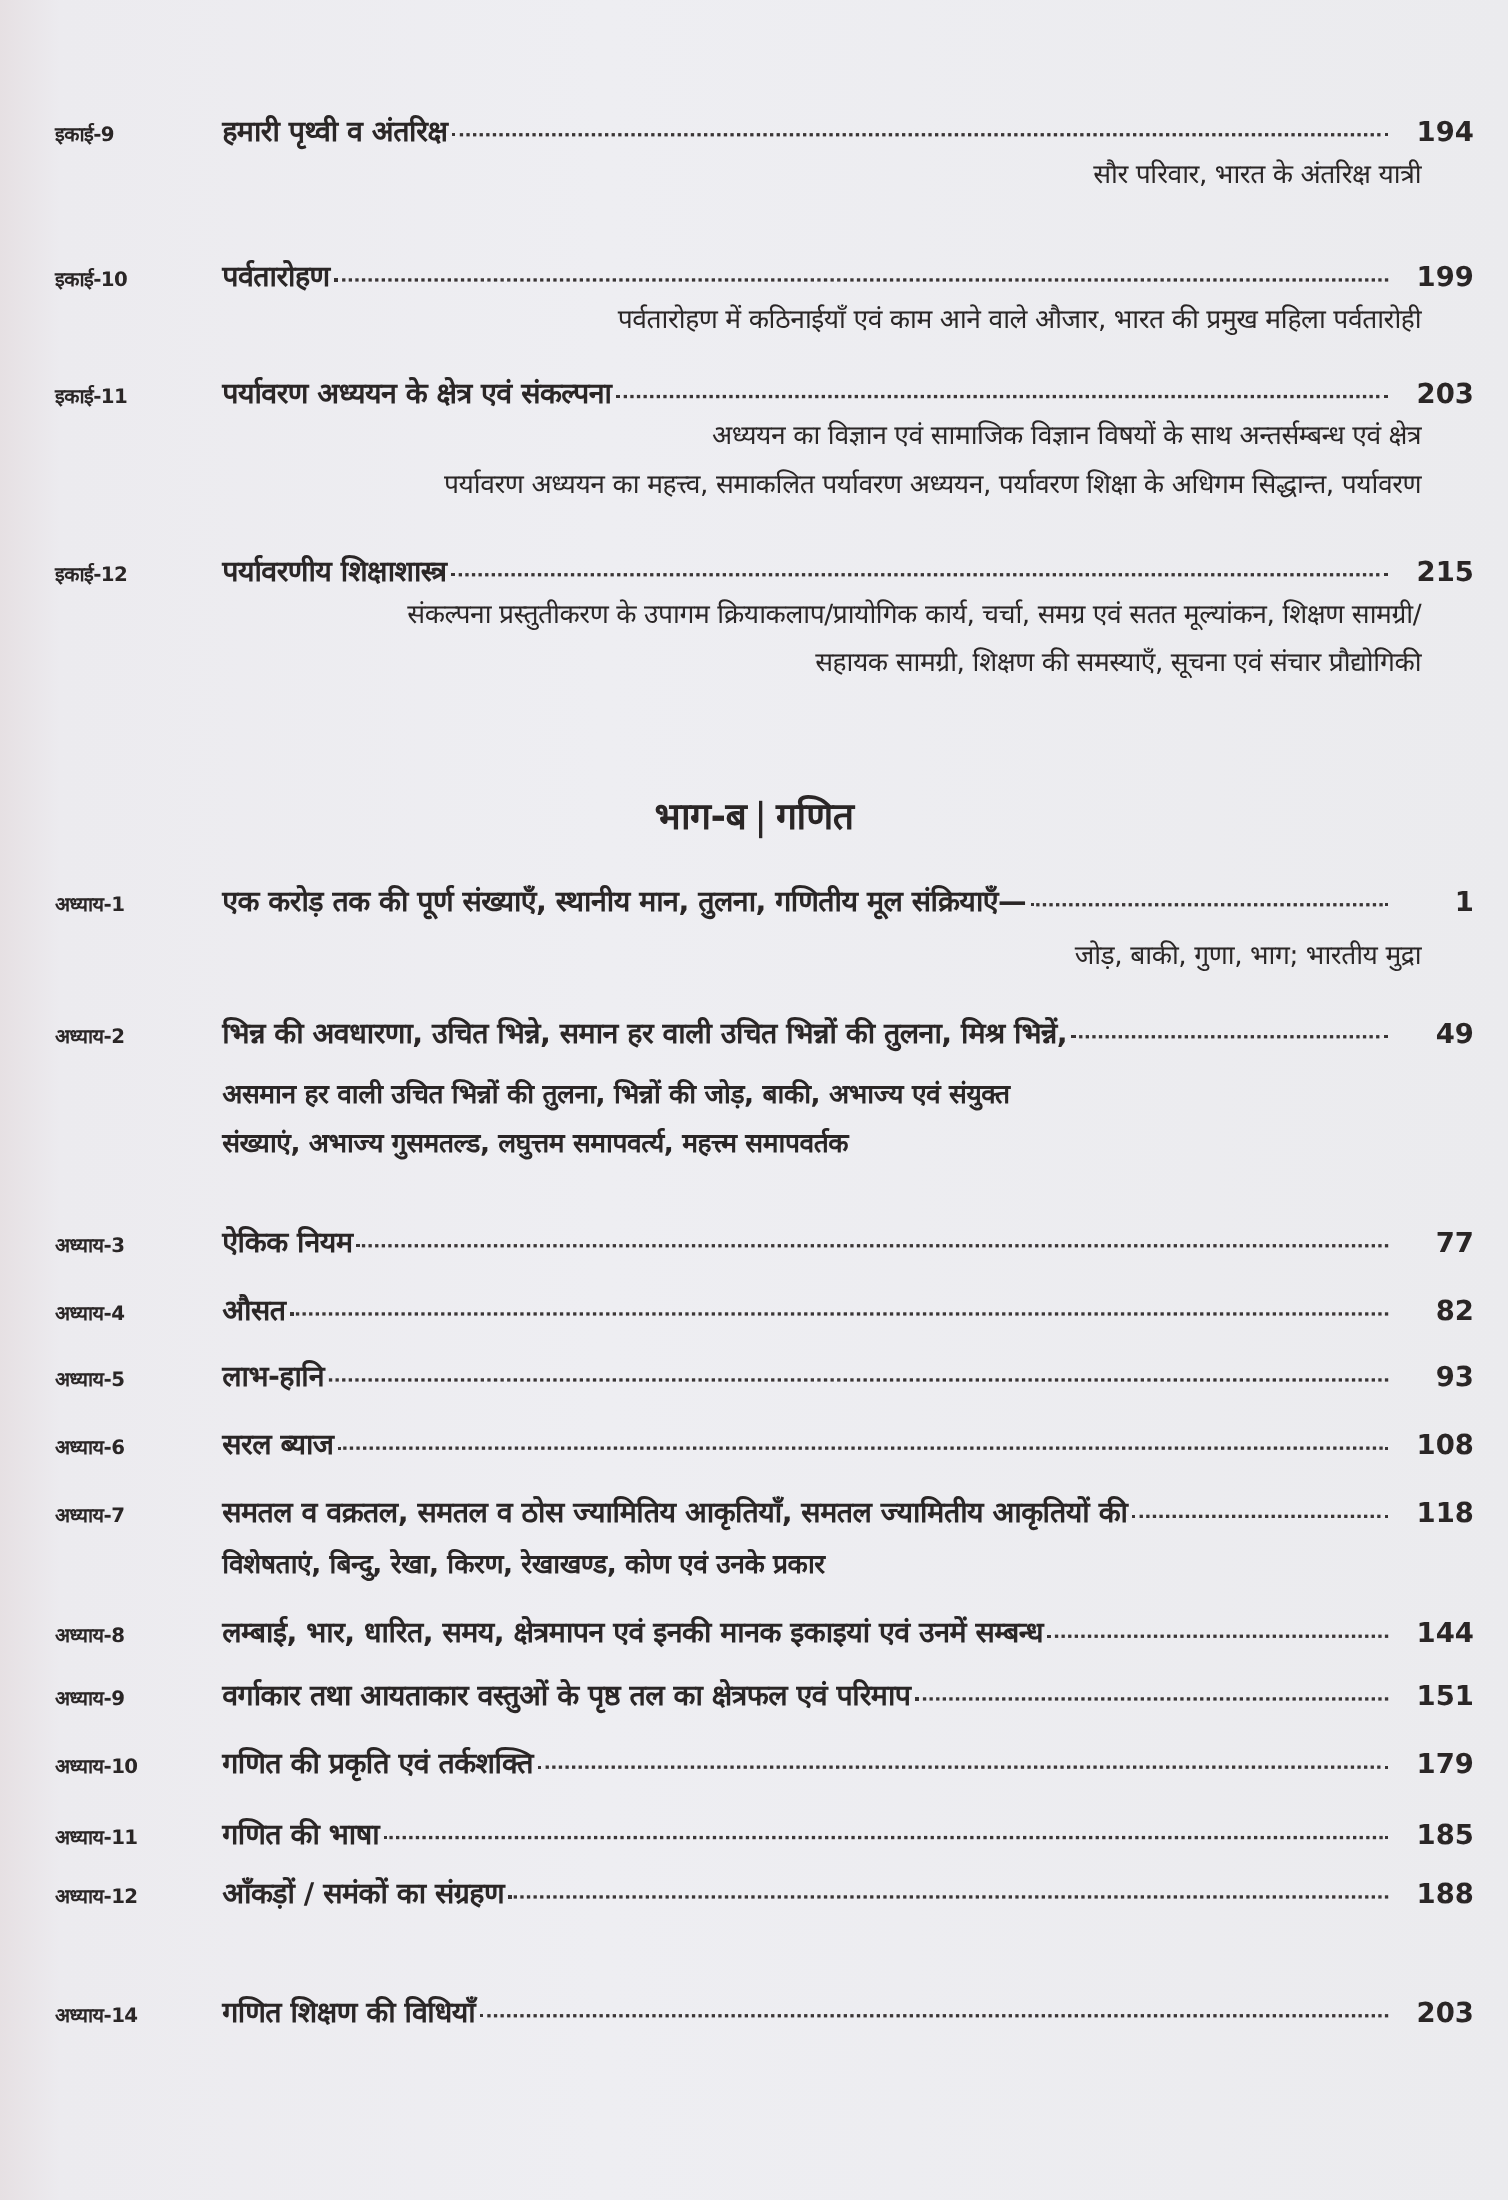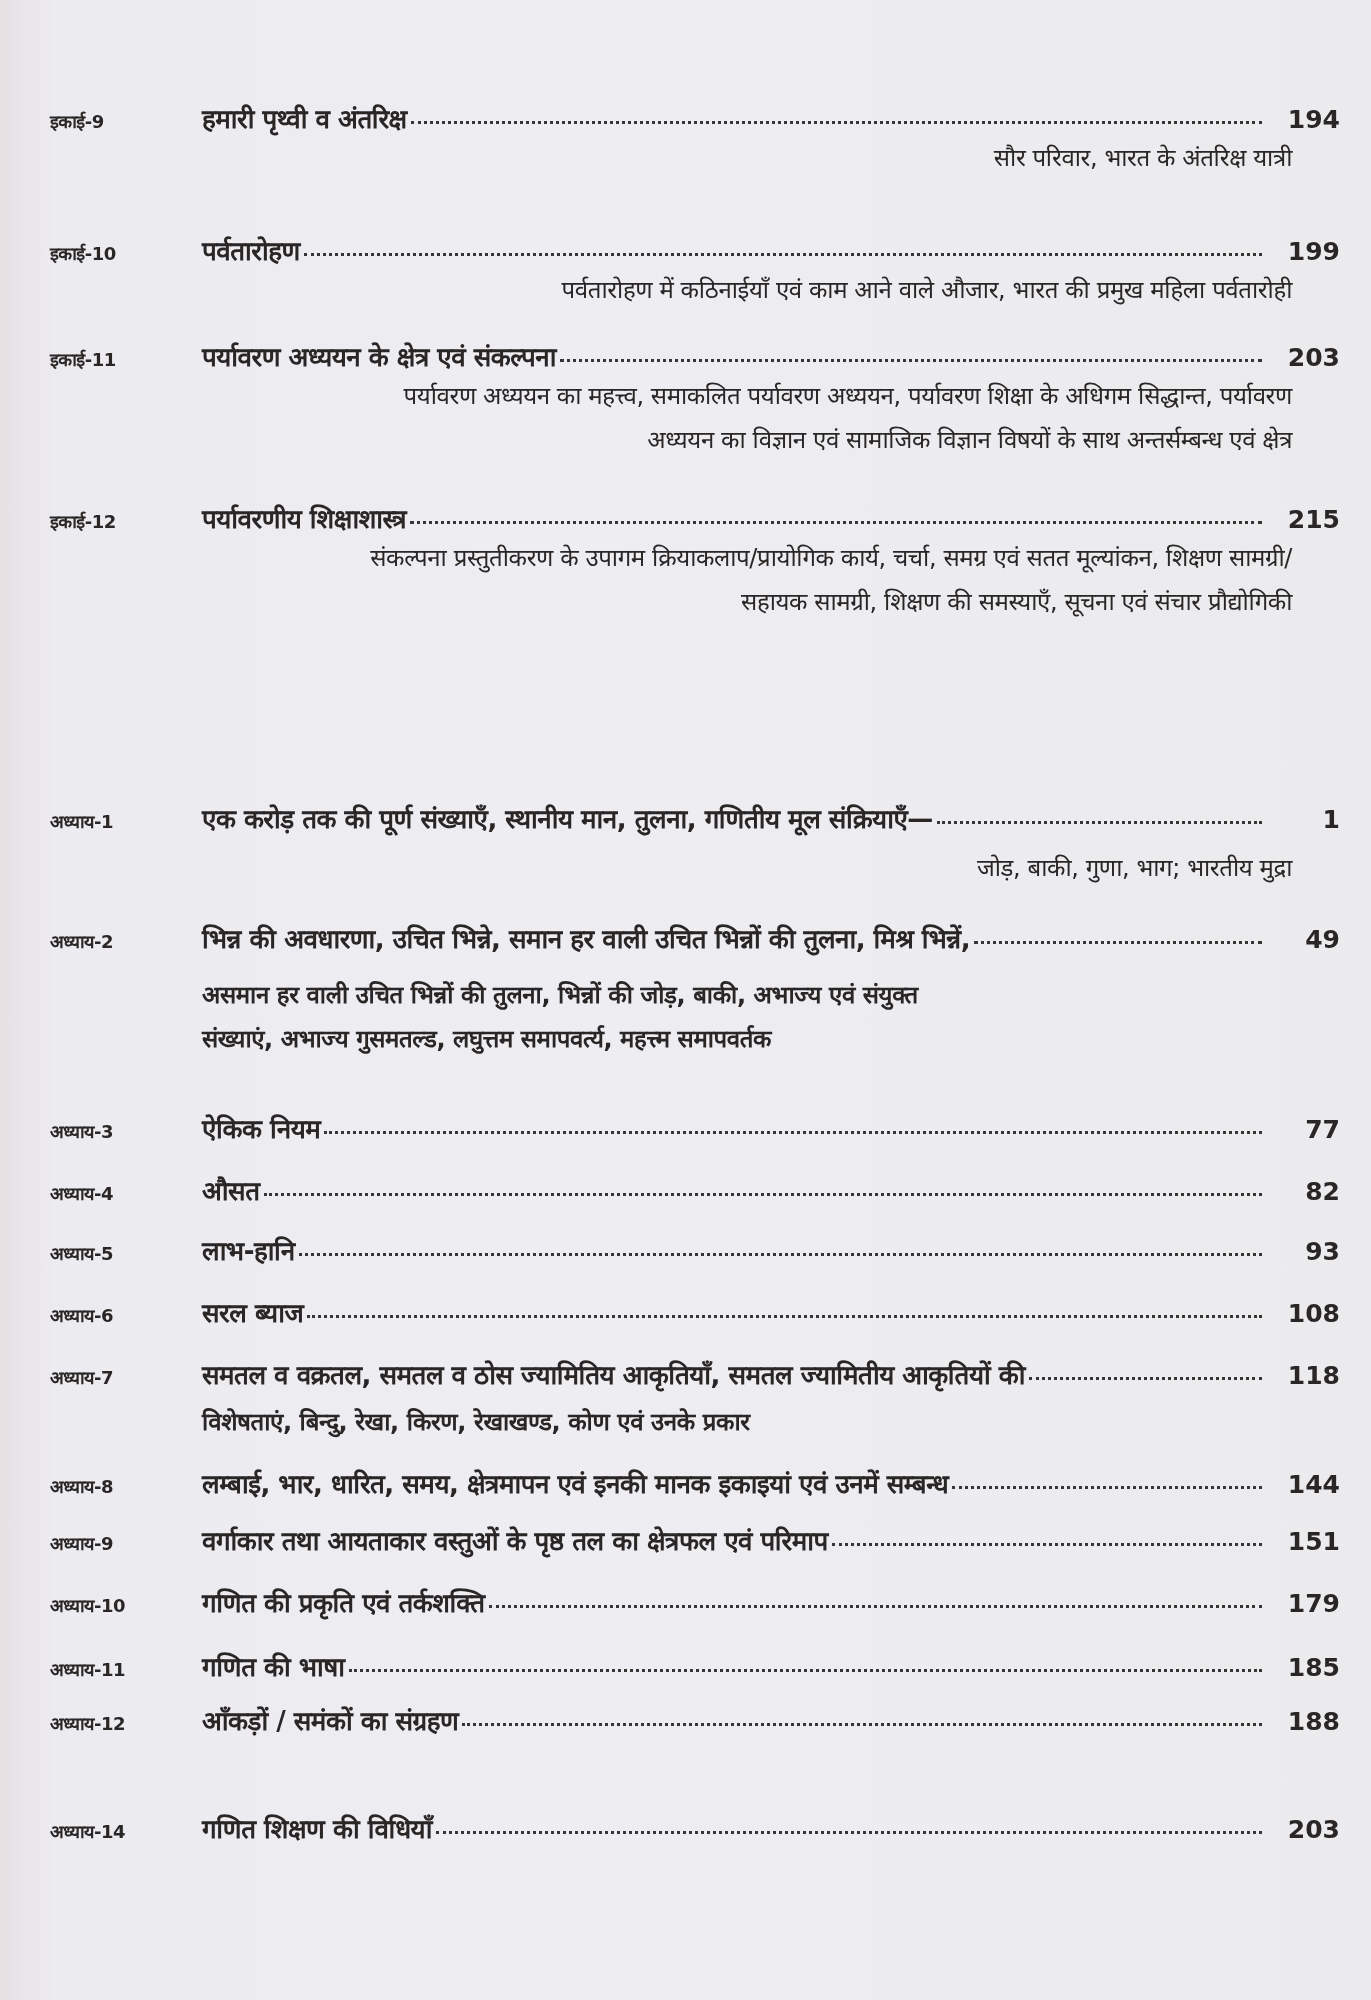--- a/index.html
+++ b/index.html
@@ -50,35 +50,38 @@
     <div class="sub light">पर्वतारोहण में कठिनाईयाँ एवं काम आने वाले औजार, भारत की प्रमुख महिला पर्वतारोही</div>
   </div>
 
   <div class="entry" style="top:338px">
     <div class="row">
       <span class="label">इकाई-11</span>
       <span class="title">पर्यावरण अध्ययन के क्षेत्र एवं संकल्पना</span>
       <span class="dots"></span>
       <span class="page-num">203</span>
     </div>
+    <div class="sub light">अध्ययन का विज्ञान एवं सामाजिक विज्ञान विषयों के साथ अन्तर्सम्बन्ध एवं क्षेत्र</div>
     <div class="sub light">पर्यावरण अध्ययन का महत्त्व, समाकलित पर्यावरण अध्ययन, पर्यावरण शिक्षा के अधिगम सिद्धान्त, पर्यावरण</div>
-    <div class="sub light">अध्ययन का विज्ञान एवं सामाजिक विज्ञान विषयों के साथ अन्तर्सम्बन्ध एवं क्षेत्र</div>
   </div>
 
   <div class="entry" style="top:500px">
     <div class="row">
       <span class="label">इकाई-12</span>
       <span class="title">पर्यावरणीय शिक्षाशास्त्र</span>
       <span class="dots"></span>
       <span class="page-num">215</span>
     </div>
     <div class="sub light">संकल्पना प्रस्तुतीकरण के उपागम क्रियाकलाप/प्रायोगिक कार्य, चर्चा, समग्र एवं सतत मूल्यांकन, शिक्षण सामग्री/</div>
     <div class="sub light">सहायक सामग्री, शिक्षण की समस्याएँ, सूचना एवं संचार प्रौद्योगिकी</div>
   </div>
 
+  <div class="section-head">
+    <span>भाग-ब</span><span class="bar"></span><span>गणित</span>
+  </div>
 
   <div class="entry" style="top:800px">
     <div class="row">
       <span class="label">अध्याय-1</span>
       <span class="title">एक करोड़ तक की पूर्ण संख्याएँ, स्थानीय मान, तुलना, गणितीय मूल संक्रियाएँ—</span>
       <span class="dots"></span>
       <span class="page-num">1</span>
     </div>
     <div class="sub light" style="margin-top:10px">जोड़, बाकी, गुणा, भाग; भारतीय मुद्रा</div>
   </div>

